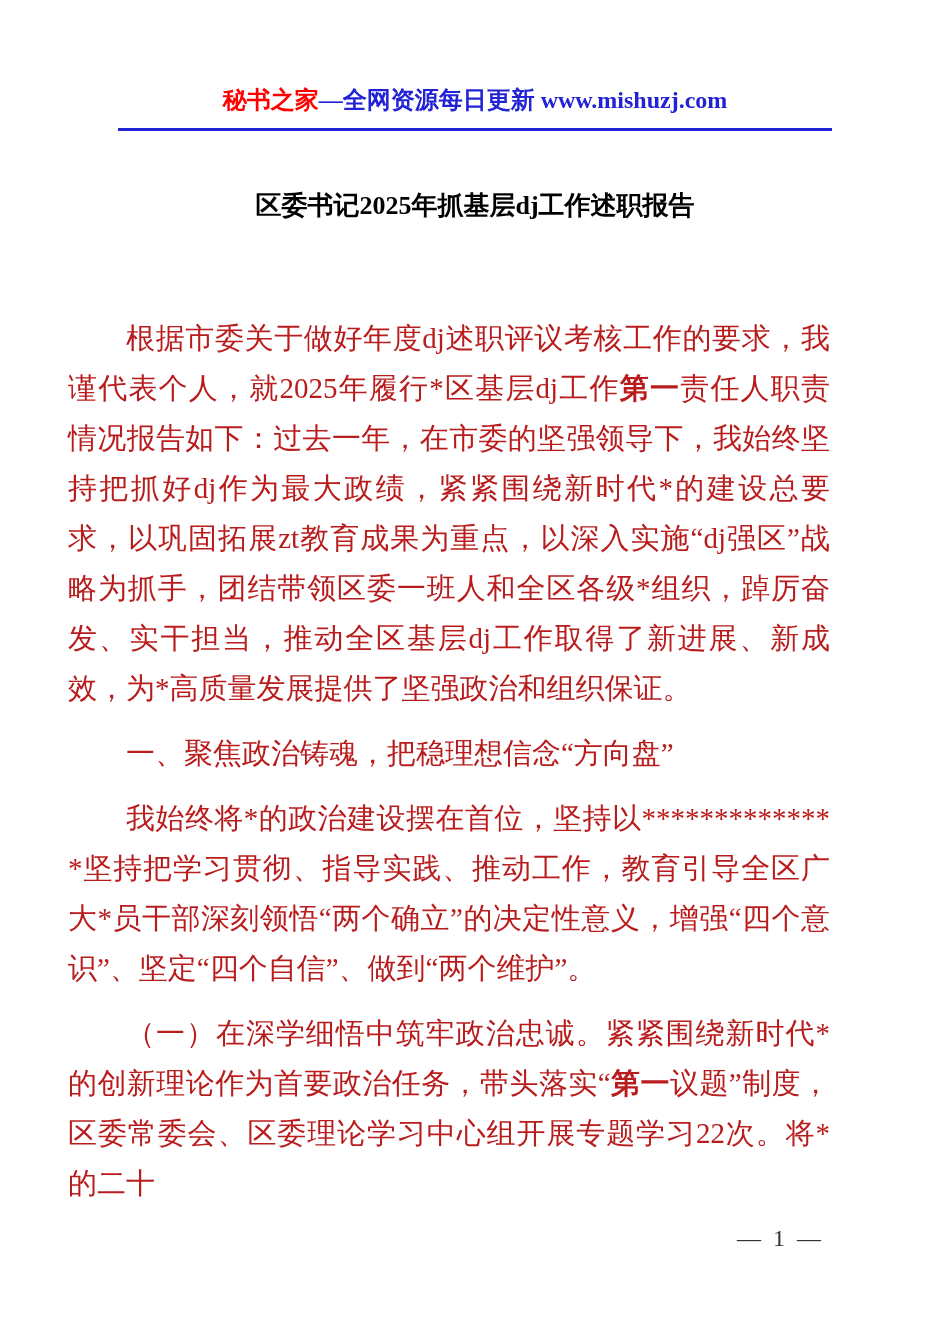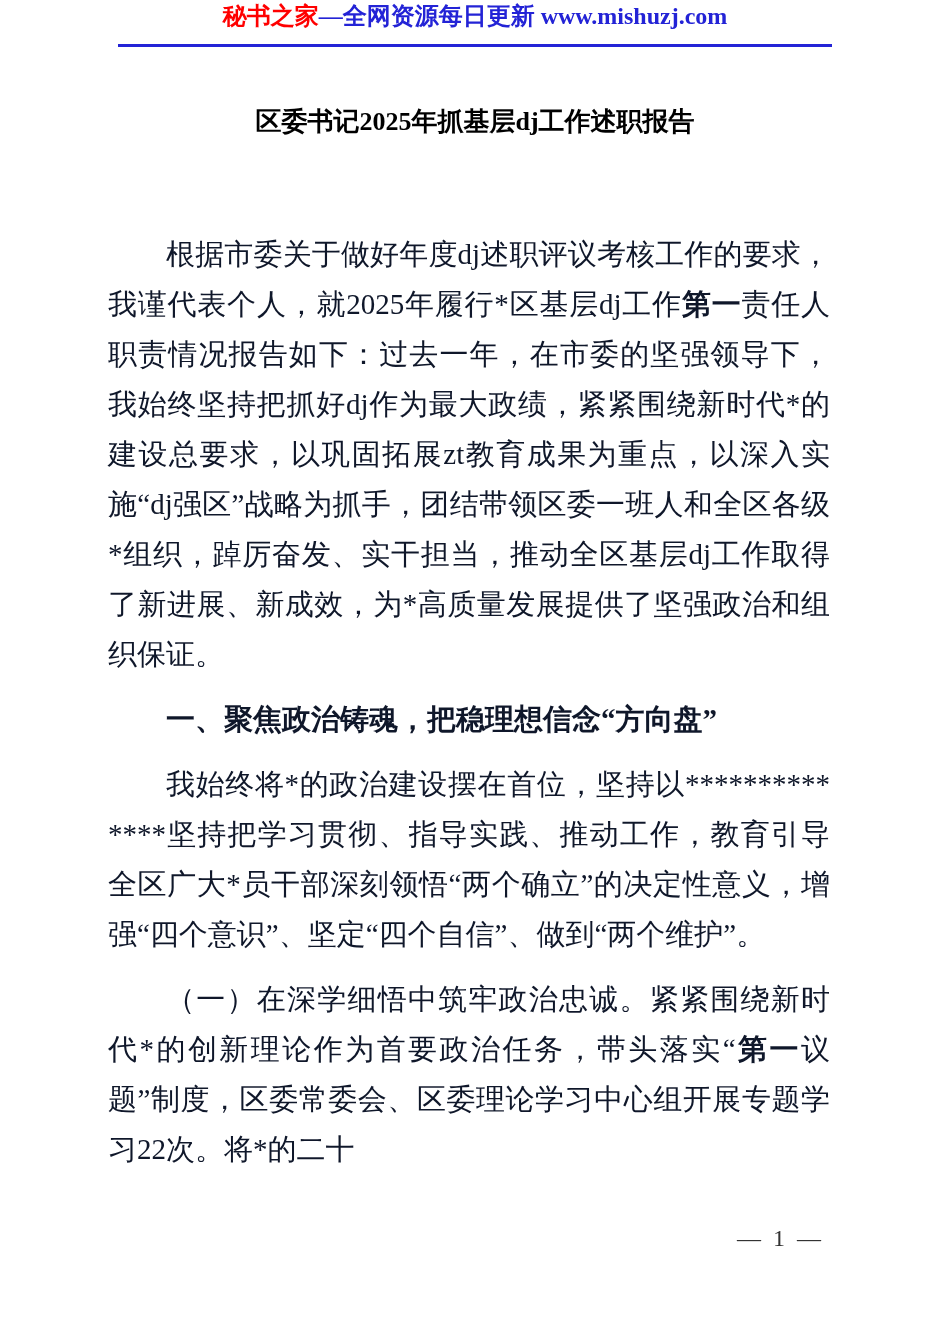--- a/index.html
+++ b/index.html
@@ -11,20 +11,21 @@
     position: relative;
     width: 950px;
     height: 1344px;
     background: #ffffff;
     box-sizing: border-box;
     overflow: hidden;
     font-family: "Liberation Serif", "DejaVu Serif", serif;
     color: #000000;
   }
   .site-header {
+    padding-top: 84px;
     text-align: center;
     font-size: 24px;
     font-weight: bold;
     white-space: nowrap;
   }
   .brand {
     color: #ff0000;
   }
   .tagline, .url {
     color: #2323d6;
@@ -40,36 +41,36 @@
   }
   .doc-title {
     margin: 52px 110px 0 110px;
     text-align: center;
     font-size: 26px;
     line-height: 46px;
     font-weight: bold;
     color: #000000;
   }
   .content {
-    margin: 84px 120px 0 108px;
+    margin: 84px 120px 0 68px;
     font-size: 29px;
     line-height: 50px;
     text-align: justify;
-    color: #0f172a;
+    color: #b91c1c;
   }
   .body-para {
     margin: 0 0 15px 0;
     text-indent: 2em;
     word-break: break-all;
   }
   .section-heading {
     margin: 15px 0 15px 0;
     font-size: 29px;
     line-height: 50px;
-    font-weight: bold;
+    font-weight: normal;
     text-indent: 2em;
   }
   .bold-inline {
     font-weight: bold;
   }
   .page-number {
     position: absolute;
     right: 126px;
     bottom: 92px;
     font-size: 24px;

